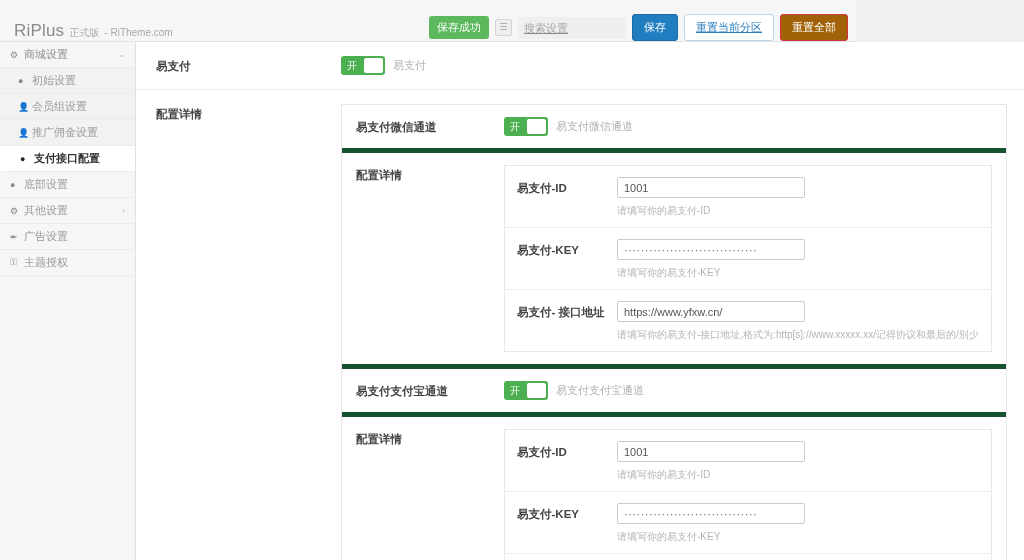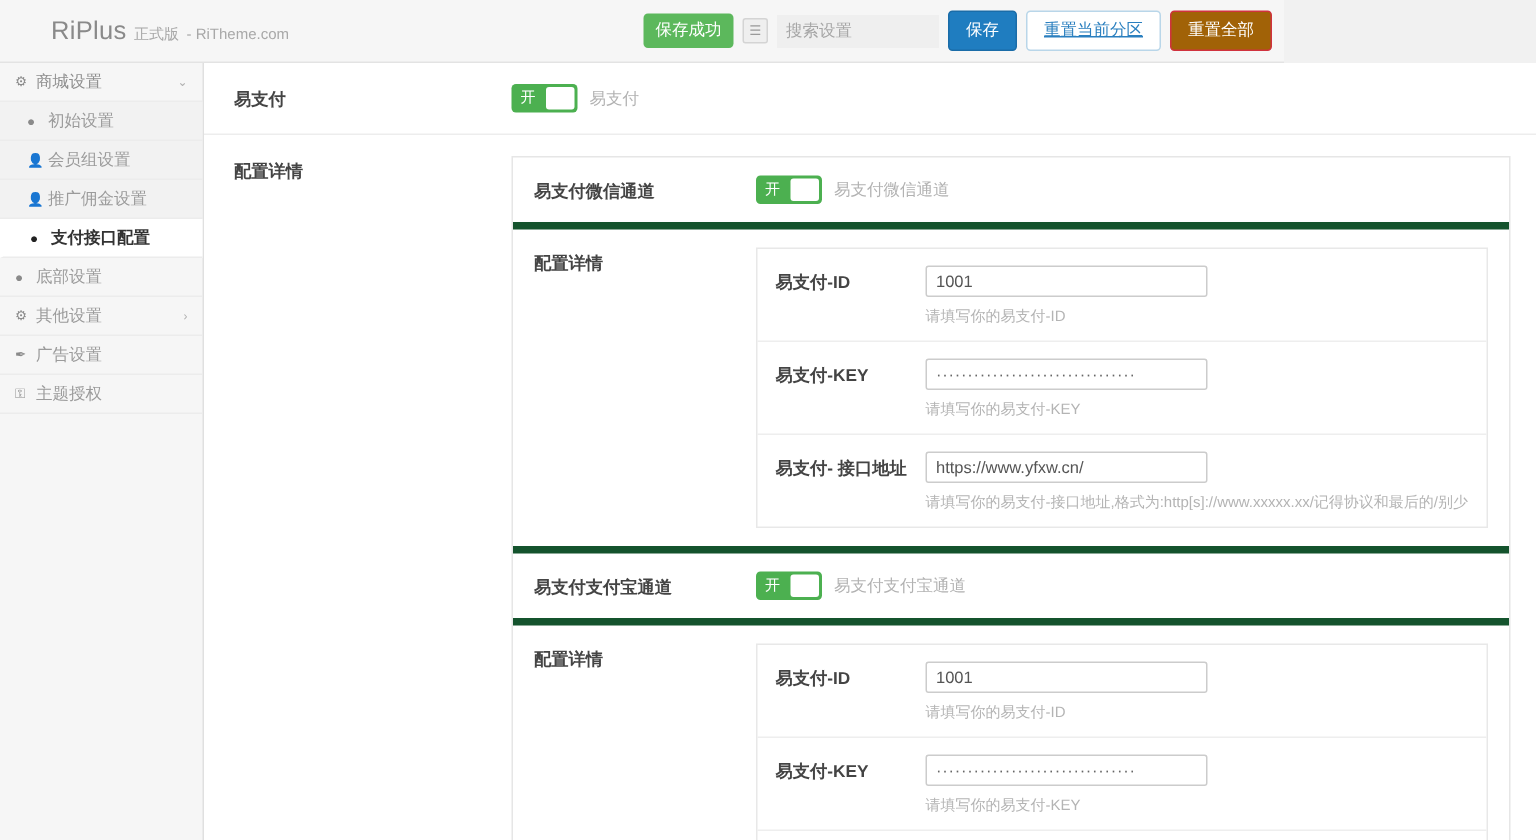--- a/index.html
+++ b/index.html
@@ -10,21 +10,21 @@
     overflow: hidden;
     -webkit-font-smoothing: antialiased;
   }
 
   
   .topbar {
     position: absolute; top: 0; left: 0;
     width: 856px; height: 42px;
     background: #f6f6f6;
     border-bottom: 1px solid #e3e3e3;
-    display: flex; align-items: center; padding-left: 20px;
+    display: flex; align-items: flex-end;
   }
   .brand {
     padding-left: 14px;
     display: flex; align-items: baseline; gap: 5px;
     white-space: nowrap;
   }
   .brand-name {
     font-size: 17px; color: #8a8a8a; font-weight: 400; letter-spacing: .2px;
   }
   .brand-ver {
@@ -51,20 +51,21 @@
     background: #efefef;
     display: flex; align-items: center; justify-content: center;
     color: #9a9a9a; font-size: 9px; line-height: 1;
   }
   .search-input {
     width: 108px; height: 22px;
     border: none; background: #efefef;
     font-size: 11px; color: #888;
     padding: 0 6px; outline: none;
     font-family: inherit;
+    text-decoration: underline;
   }
   .search-input::placeholder { color: #a6a6a6; }
   .btn {
     font-size: 11px; line-height: 1;
     padding: 7px 11px; border-radius: 3px;
     border: 1px solid transparent;
     white-space: nowrap; cursor: pointer;
     font-family: inherit;
   }
   .btn-primary { background: #1f7dc0; color: #fff; border-color: #1a6ca8; }

